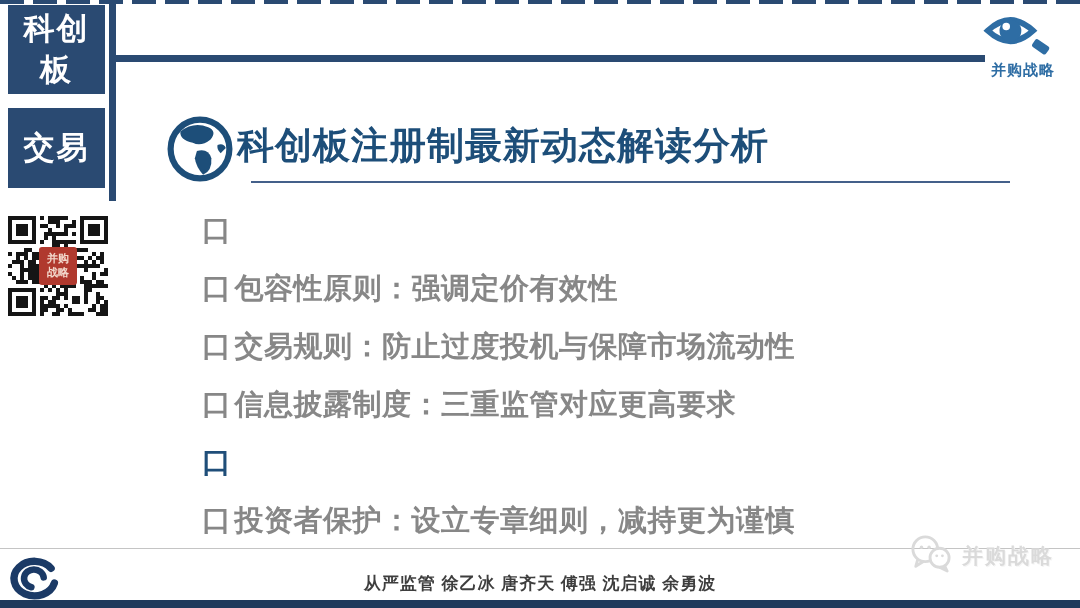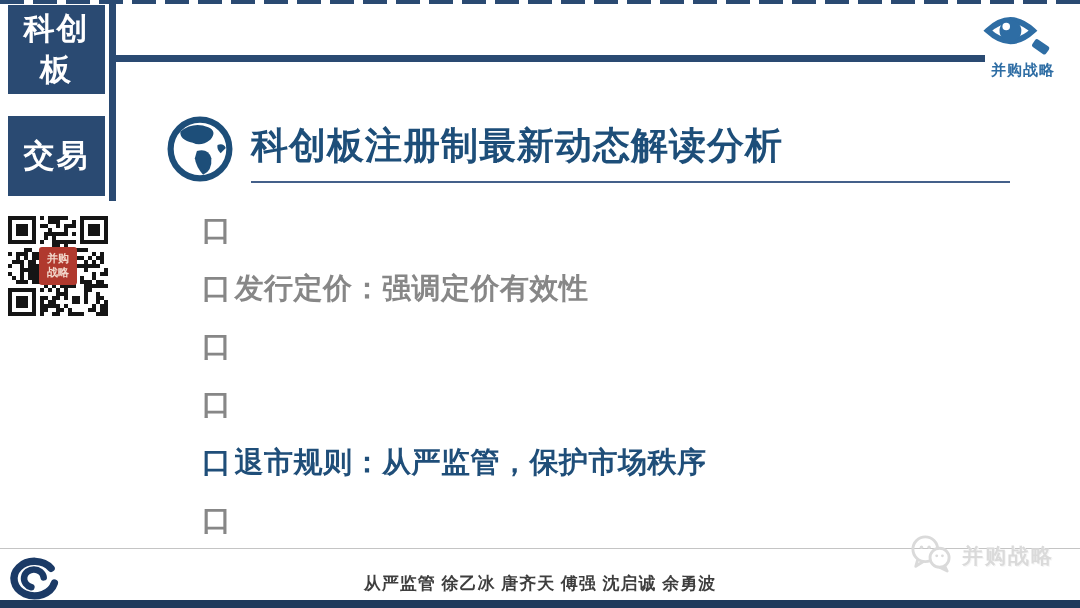--- a/index.html
+++ b/index.html
@@ -8,21 +8,21 @@
 
   
   .top-dash { position:absolute; left:0; top:0; width:100%; height:4px;
     background:repeating-linear-gradient(90deg,#2a4a72 0 24px, transparent 24px 33px); }
 
   
   .tab { position:absolute; left:8px; width:97px; background:#2a4a72; color:#ffffff;
     font-weight:bold; font-size:31px; text-align:center; display:flex; flex-direction:column;
     justify-content:center; line-height:1.32; letter-spacing:2px;align-items:center; }
   .tab1 { top:5px; height:89px; }
-  .tab2 { top:116px; height:80px; }
+  .tab2 { top:108px; height:80px; }
 
   
   .vline { position:absolute; left:109px; top:0; width:7px; height:201px; background:#2a4a72; }
   .hline { position:absolute; left:109px; top:55px; width:876px; height:7px; background:#2a4a72; }
 
   .page-title { position:absolute; left:130px; top:4px; font-size:41px; font-weight:bold; color:#1d4a78; letter-spacing:3px; }
 
   
   .brand { position:absolute; left:975px; top:8px; width:96px; text-align:center; }
   .brand-text { color:#2e6da4; font-weight:bold; font-size:15px; letter-spacing:1px; margin-top:-3px; }
@@ -32,21 +32,21 @@
   .qr-cells i { position:absolute; width:4px; height:4px; background:#151515; }
   .qr .marker { position:absolute; width:20px; height:20px; border:4px solid #151515; background:#ffffff; }
   .qr .marker::after { content:""; position:absolute; left:4px; top:4px; width:12px; height:12px; background:#151515; }
   .qr .m-tl { left:0; top:0; } .qr .m-tr { left:72px; top:0; } .qr .m-bl { left:0; top:72px; }
   .qr-seal { position:absolute; left:31px; top:31px; width:38px; height:38px; background:#b0392e;
     color:#f3d9cd; font-size:11px; font-weight:bold; display:flex; flex-direction:column;
     align-items:center; justify-content:center; line-height:1.25; border-radius:3px; }
 
   
   .globe { position:absolute; left:167px; top:116px; }
-  .section-title { position:absolute; left:251px; top:121px; font-size:37px; font-weight:bold;
+  .section-title { position:absolute; left:237px; top:121px; font-size:37px; font-weight:bold;
     color:#1d4e79; letter-spacing:1px; white-space:nowrap; }
   .title-underline { position:absolute; left:251px; top:181px; width:759px; height:2px; background:#44608a; }
 
   
   .toc { position:absolute; left:202px; top:202px; }
   .toc-item { height:58px; display:flex; align-items:center; font-size:29px; font-weight:bold;
     color:#878787; white-space:nowrap; letter-spacing:0.5px; }
   .toc-item .bullet { margin-right:3px; }
   .toc-item.highlight { color:#1f4e79; }
 
@@ -325,34 +325,36 @@
   </span>
   <div class="section-title">科创板注册制最新动态解读分析</div>
   <div class="title-underline"></div>
 
   <div class="toc">
     <div class="toc-item">
       <span class="bullet">口</span>
     </div>
     <div class="toc-item">
       <span class="bullet">口</span>
-        <span>发行定价：强调定价有效性</span>
-    </div>
-    <div class="toc-item">
-      <span class="bullet">口</span>
-    </div>
-    <div class="toc-item">
-      <span class="bullet">口</span>
+        <span>包容性原则：强调定价有效性</span>
+    </div>
+    <div class="toc-item">
+      <span class="bullet">口</span>
+        <span>交易规则：防止过度投机与保障市场流动性</span>
+    </div>
+    <div class="toc-item">
+      <span class="bullet">口</span>
+        <span>信息披露制度：三重监管对应更高要求</span>
     </div>
     <div class="toc-item highlight">
       <span class="bullet">口</span>
-        <span>退市规则：从严监管，保护市场秩序</span>
-    </div>
-    <div class="toc-item">
-      <span class="bullet">口</span>
+    </div>
+    <div class="toc-item">
+      <span class="bullet">口</span>
+        <span>投资者保护：设立专章细则，减持更为谨慎</span>
     </div>
   </div>
 
   <div class="footer-line"></div>
 
   <span class="spiral">
     <svg width="54" height="46" viewBox="0 0 64 56">
       <path d="M54 15 A 25 21 0 1 0 58 33" fill="none" stroke="#1b3a66" stroke-width="9" stroke-linecap="round"></path>
       <path d="M45 26 A 12 11 0 1 0 30 38" fill="none" stroke="#1b3a66" stroke-width="8" stroke-linecap="round"></path>
     </svg>

